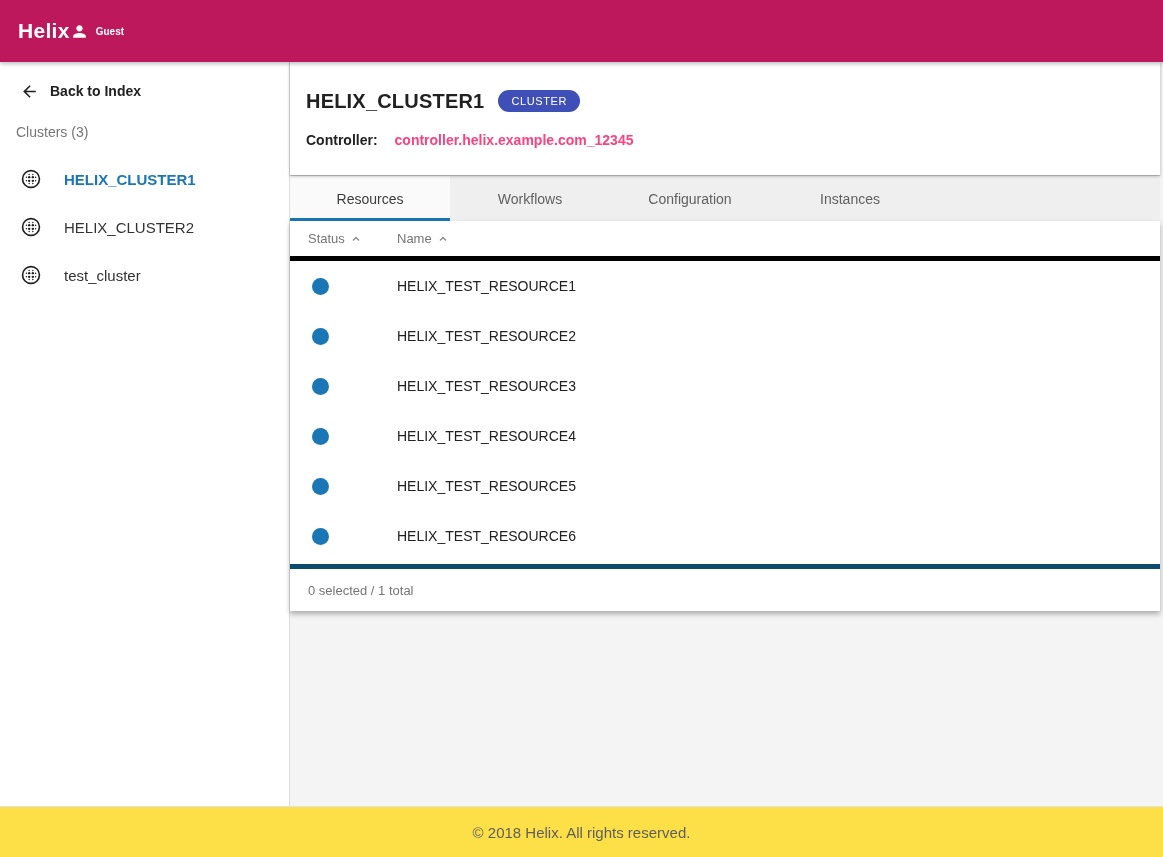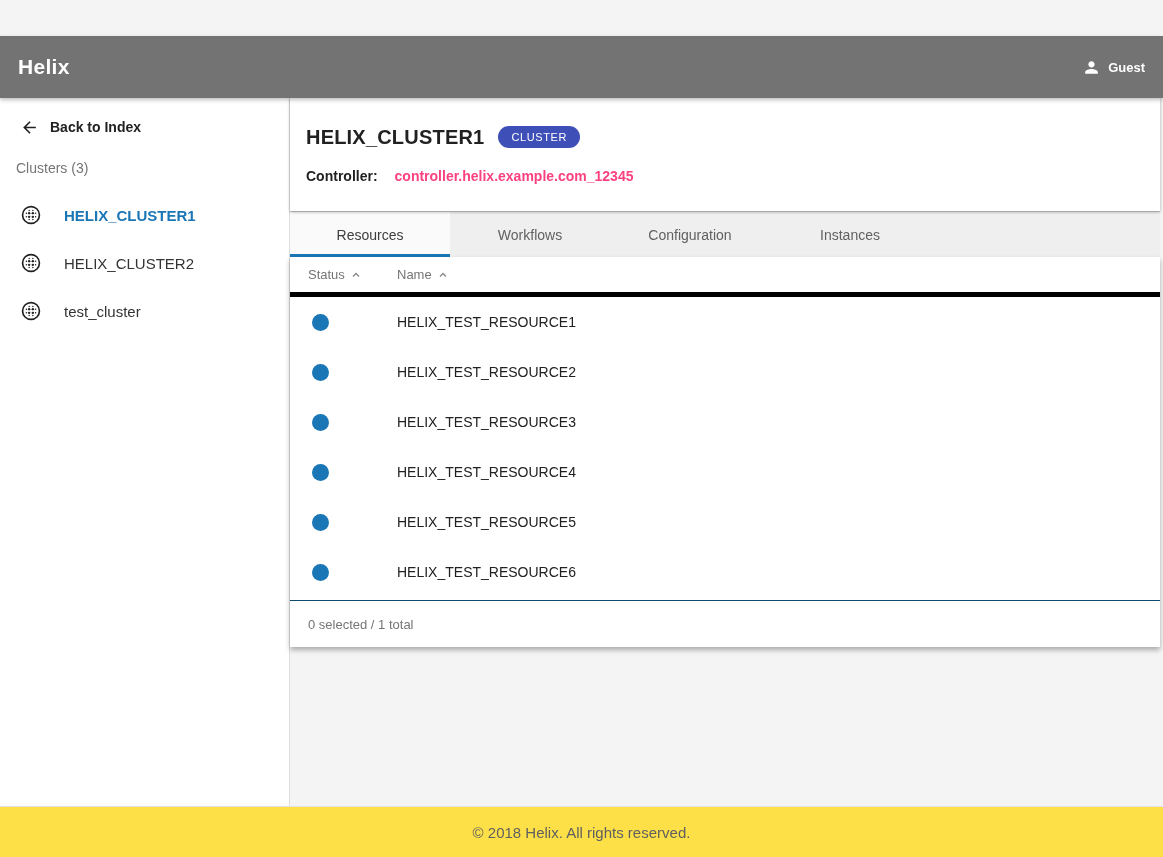--- a/index.html
+++ b/index.html
@@ -7,29 +7,28 @@
   body {
     font-family:"Liberation Sans", sans-serif;
     background:#f4f4f4;
     overflow:hidden;
   }
   .app { width:100%; height:100%; display:flex; flex-direction:column; }
 
   
   .header {
     height:62px; flex:0 0 auto;
-    background:#737373;
-    display:flex; align-items:center; justify-content:space-between;
+    background:#be185d;
+    display:flex; align-items:center; 
     padding:0 18px;
     position:relative; z-index:10;
     box-shadow:0 2px 4px rgba(0,0,0,0.25);
-    margin-top:36px;
   }
   .app-title { color:#fff; font-size:21px; font-weight:bold; letter-spacing:0.3px; cursor:pointer; }
-  .user { display:flex; align-items:center; gap:7px; color:#fff; font-size:13px; font-weight:bold; cursor:pointer; }
+  .user { display:flex; align-items:center; gap:7px; color:#fff; font-size:10px; font-weight:bold; cursor:pointer; }
   .user svg { width:19px; height:19px; fill:#fff; display:block; }
 
   
   .page { flex:1; display:flex; min-height:0; }
 
   
   .sidebar {
     width:290px; flex:0 0 auto;
     background:#fff;
     border-right:1px solid #ddd;
@@ -97,21 +96,21 @@
     border-bottom:5px solid #000000;
     font-size:13px; color:#757575;
   }
   .col-status { width:107px; padding-left:18px; display:flex; align-items:center; gap:6px; }
   .col-name  { flex:1; display:flex; align-items:center; gap:6px; }
   .sort-caret { width:10px; height:10px; display:block; }
   .sort-caret path { stroke:#8a8a8a; stroke-width:1.4; fill:none; }
   .trow { display:flex; height:50px; align-items:center; font-size:14px; color:#212121; cursor:pointer; }
   .status-dot { width:17px; height:17px; border-radius:50%; background:#1a76b5; margin-left:4px; }
   .tfoot {
-    margin-top:3px; border-top:1px solid #0c4a6e;
+    margin-top:3px; border-top:5px solid #0c4a6e;
     height:47px; display:flex; align-items:center; padding-left:18px;
     font-size:13px; color:#757575;
   }
 
   
   .footer {
     height:51px; flex:0 0 auto;
     background:#fde047; border-top:1px solid #e2e2e2;
     display:flex; align-items:center; justify-content:center;
     font-size:15px; color:#5f5f5f;

